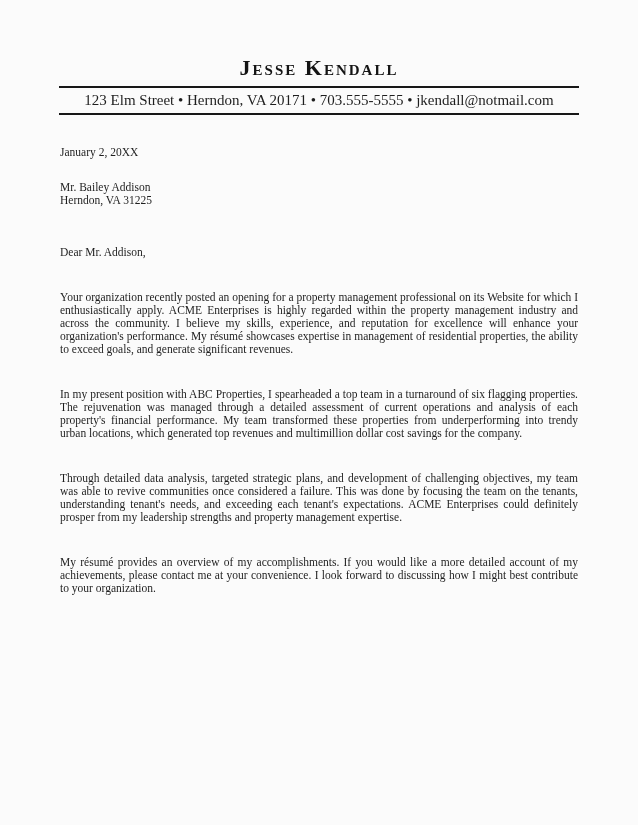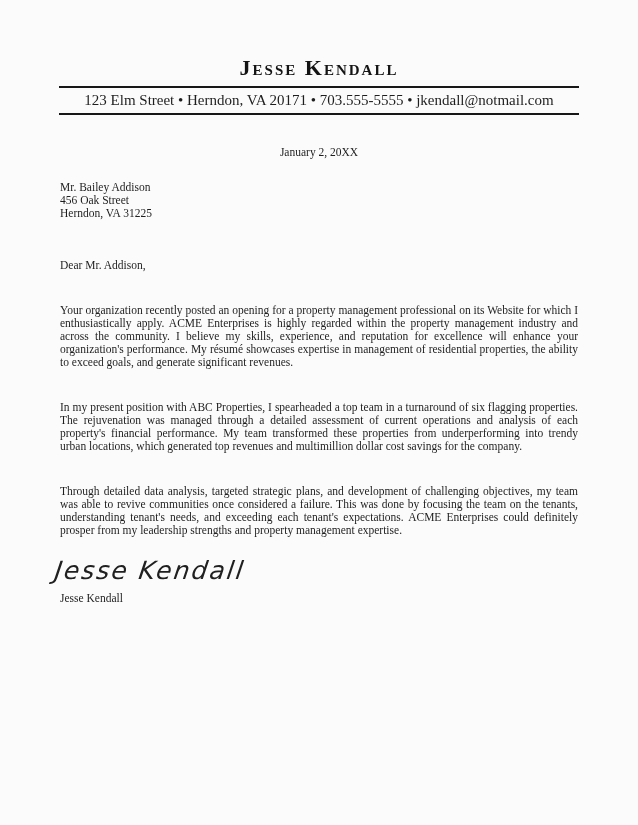--- a/index.html
+++ b/index.html
@@ -44,22 +44,21 @@
     color: #1e1e1e;
   }
   
   .content {
     margin: 0 60px;
     font-size: 11.5px;
     line-height: 13px;
     color: #1e1e1e;
   }
   .date {
-    margin: 31px 8px 0;
-    text-align: center;
+    margin: 31px 0 0;
   }
   .recipient {
     margin-top: 22px;
   }
   .recipient div { line-height: 13px; }
   .salutation {
     margin: 39px 0 9px;
   }
   .para {
     margin: 32px 0 0;
@@ -96,32 +95,32 @@
     <div class="letterhead-contact">123 Elm Street • Herndon, VA 20171 • 703.555-5555 • jkendall@notmail.com</div>
     <hr class="rule rule-bottom">
   </header>
 
   <main class="content">
 
     <p class="date">January 2, 20XX</p>
 
     <div class="recipient">
       <div>Mr. Bailey Addison</div>
-      <div>456 Oak Street</div>
       <div>Herndon, VA 31225</div>
     </div>
 
     <p class="salutation">Dear Mr. Addison,</p>
 
     <p class="para">Your organization recently posted an opening for a property management professional on its Website for which I enthusiastically apply. ACME Enterprises is highly regarded within the property management industry and across the community. I believe my skills, experience, and reputation for excellence will enhance your organization's performance. My résumé showcases expertise in management of residential properties, the ability to exceed goals, and generate significant revenues.</p>
 
     <p class="para">In my present position with ABC Properties, I spearheaded a top team in a turnaround of six flagging properties. The rejuvenation was managed through a detailed assessment of current operations and analysis of each property's financial performance. My team transformed these properties from underperforming into trendy urban locations, which generated top revenues and multimillion dollar cost savings for the company.</p>
 
     <p class="para">Through detailed data analysis, targeted strategic plans, and development of challenging objectives, my team was able to revive communities once considered a failure. This was done by focusing the team on the tenants, understanding tenant's needs, and exceeding each tenant's expectations. ACME Enterprises could definitely prosper from my leadership strengths and property management expertise.</p>
 
+    <p class="para">My résumé provides an overview of my accomplishments. If you would like a more detailed account of my achievements, please contact me at your convenience. I look forward to discussing how I might best contribute to your organization.</p>
 
 
     <div class="signature">Jesse Kendall</div>
 
     <div class="typed-name">Jesse Kendall</div>
 
     <div class="enclosure">Enclosure: Résumé</div>
 
   </main>
 </div>

